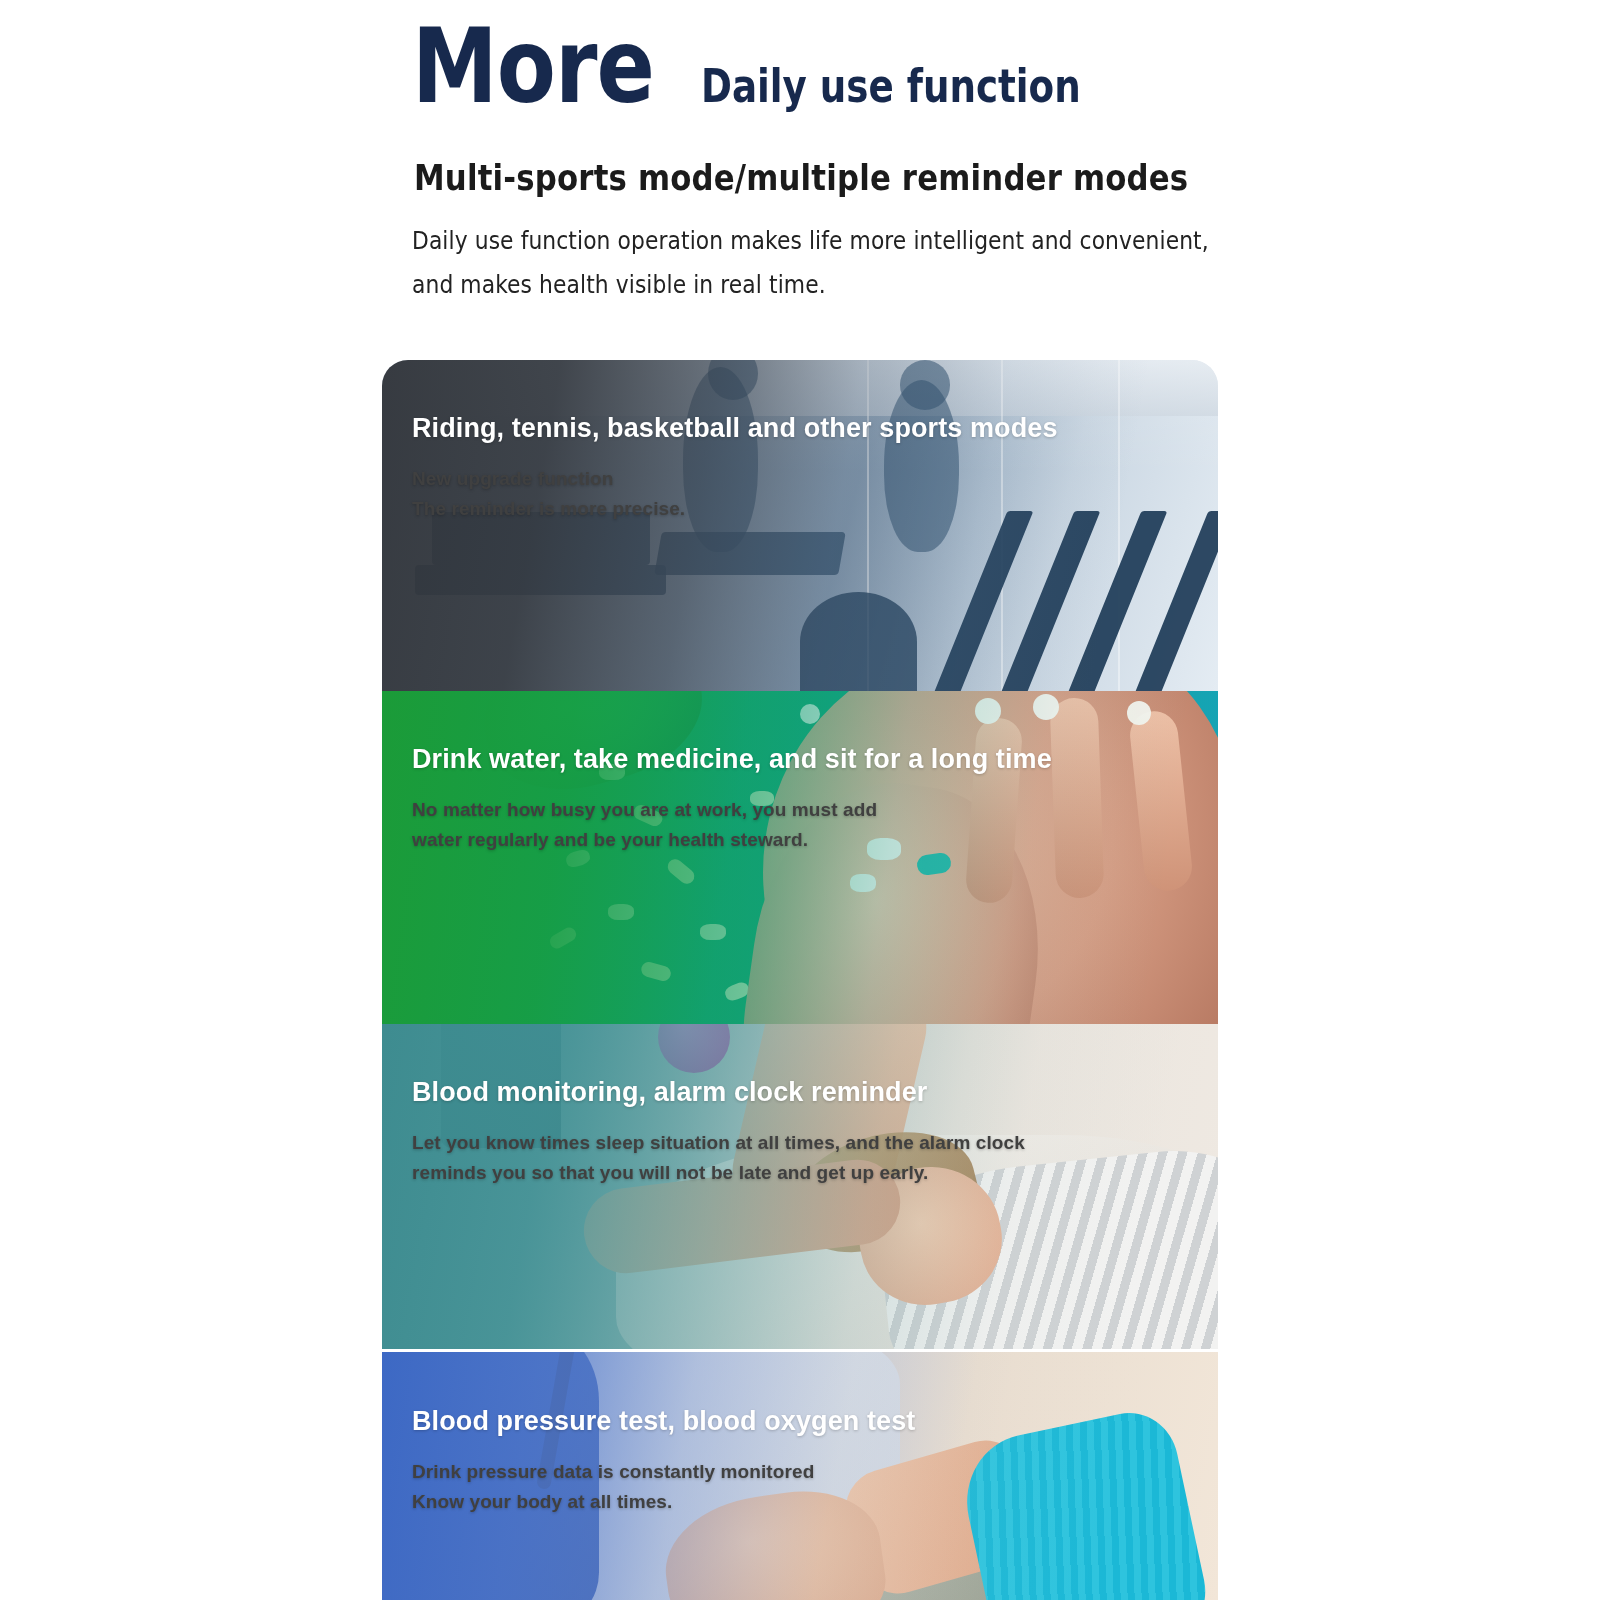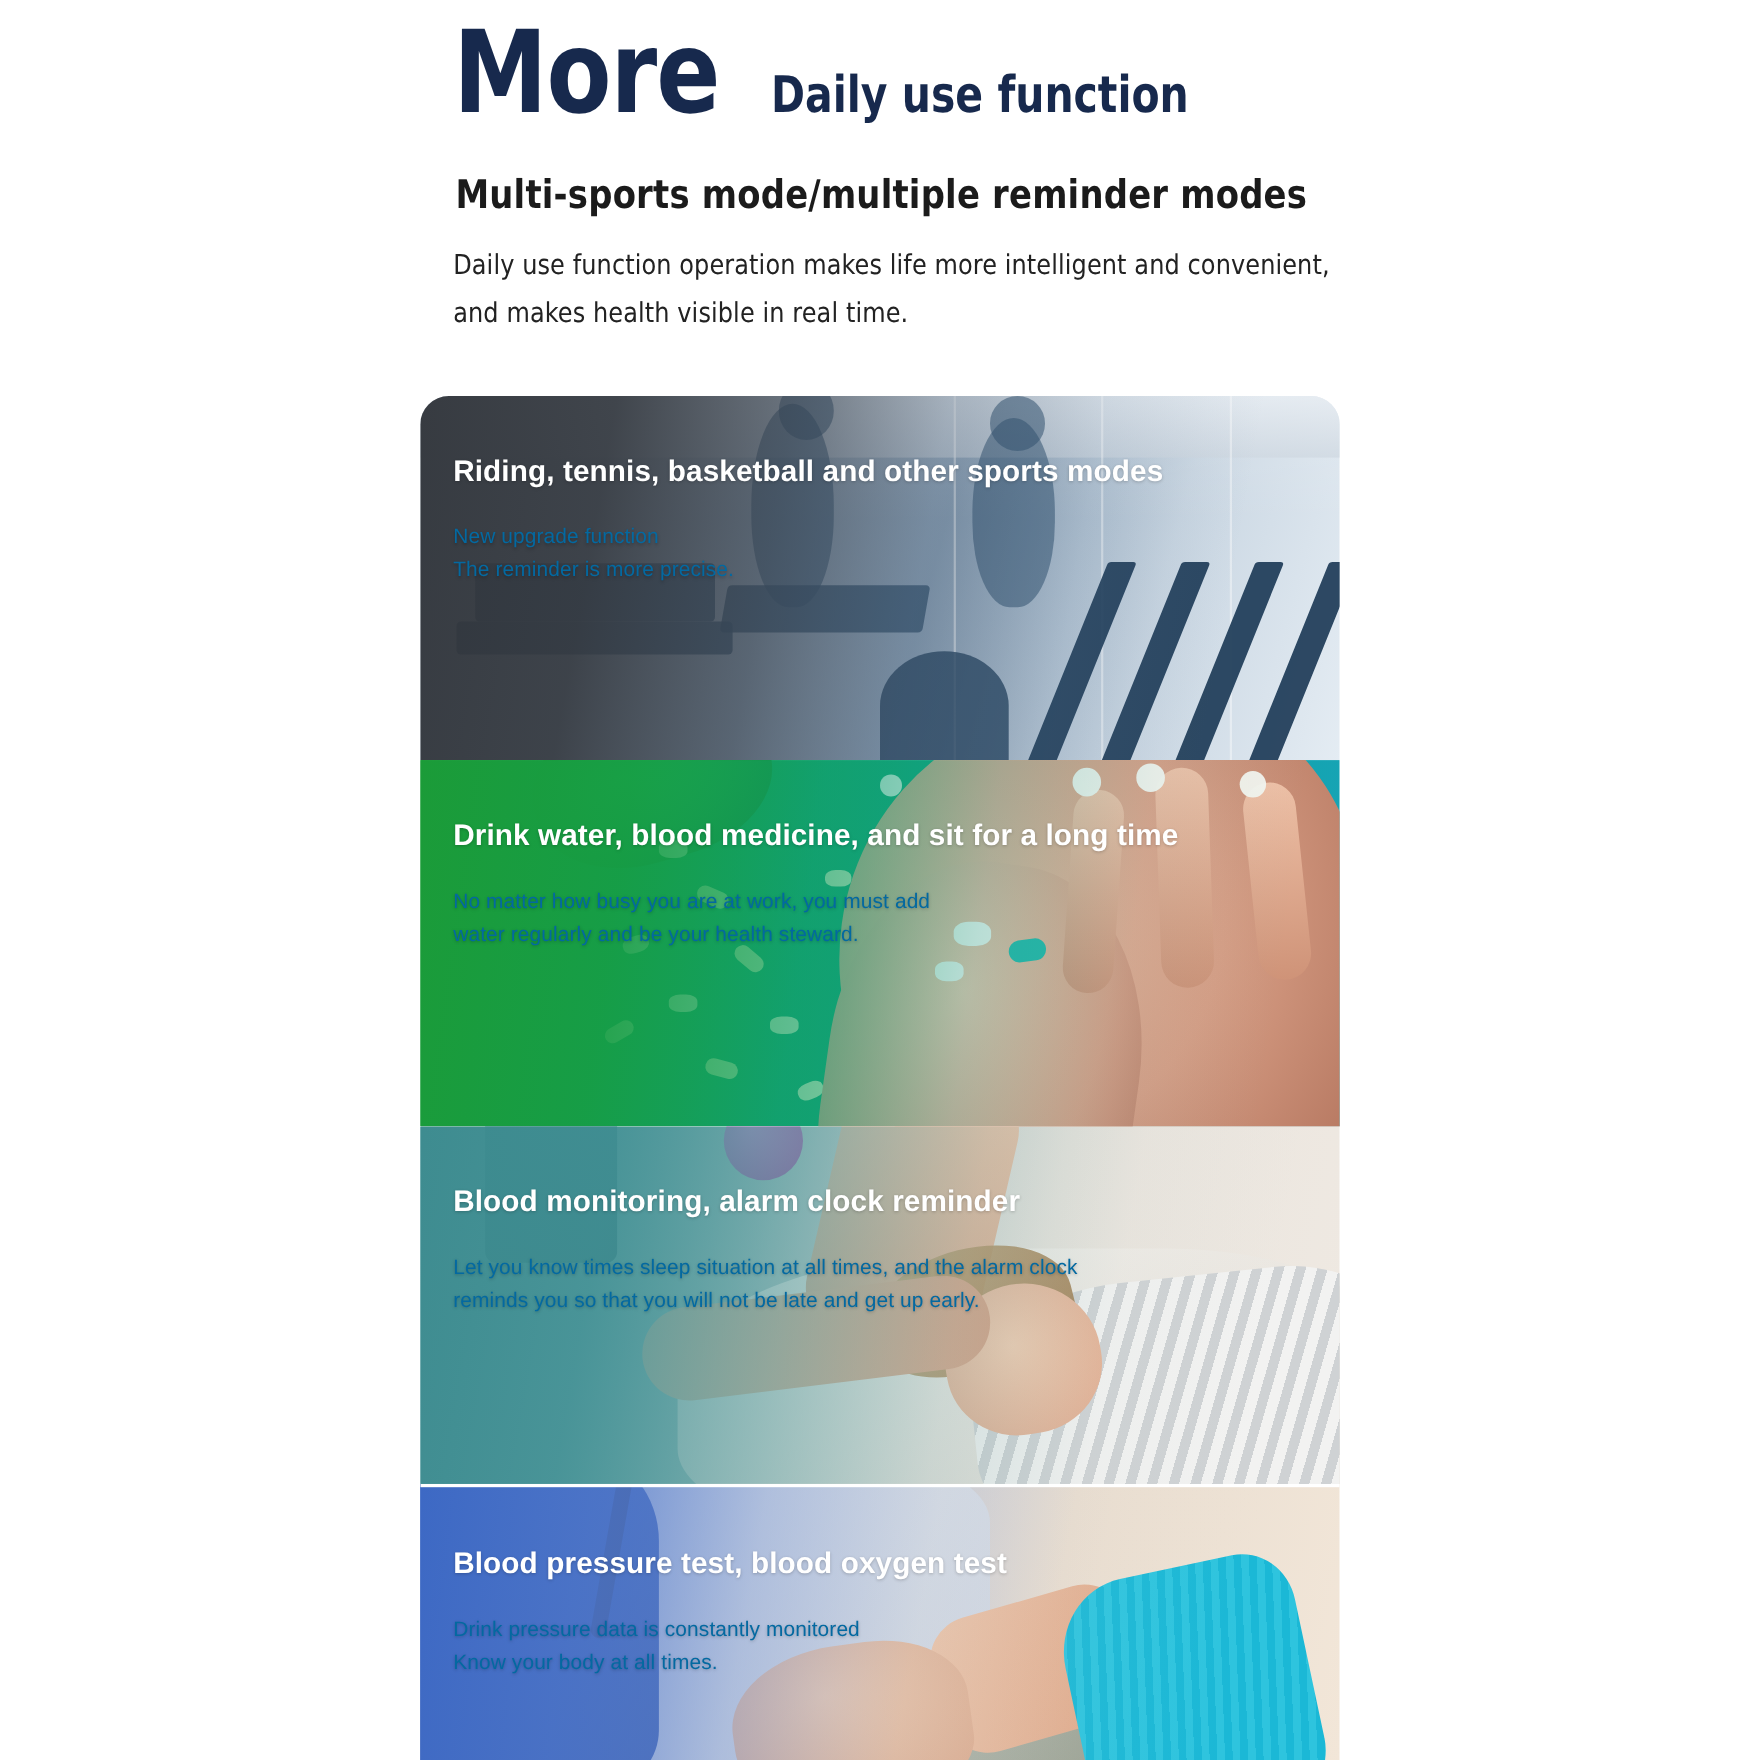--- a/index.html
+++ b/index.html
@@ -60,21 +60,21 @@
   .card .tint{ position:absolute; inset:0; }
   .card .copy{ position:absolute; left:30px; z-index:6; }
 
   .card-title{
     color:#ffffff; font-size:27px; font-weight:700;
     letter-spacing:.1px; line-height:1.2;
     text-shadow:0 1px 3px rgba(0,0,0,.22);
     white-space:nowrap;
   }
   .card-body{
-    margin-top:30px; color:#0369a1; font-size:19px; font-weight:400;
+    margin-top:20px; color:#404040; font-size:19px; font-weight:700;
     line-height:30px; letter-spacing:.1px;
     text-shadow:0 1px 3px rgba(0,0,0,.25);
   }
   .card-body div{ white-space:nowrap; }
 
   
   #card1{ height:331px; }
   #card1 .art{
     background:
       linear-gradient(180deg, rgba(255,255,255,.20) 0%, rgba(255,255,255,0) 34%),
@@ -334,21 +334,21 @@
         <div class="finger" style="right:24%;top:8%;width:46px;height:185px;transform:rotate(4deg);"></div>
         <div class="pill w" style="right:26%;top:2%;width:26px;height:26px;"></div>
         <div class="pill w" style="right:19%;top:1%;width:26px;height:26px;"></div>
         <div class="pill w" style="right:8%;top:3%;width:24px;height:24px;"></div>
         <div class="pill w" style="left:58%;top:44%;width:34px;height:22px;border-radius:40%;"></div>
         <div class="pill t" style="left:64%;top:49%;width:34px;height:20px;transform:rotate(-8deg);"></div>
         <div class="pill w" style="left:56%;top:55%;width:26px;height:18px;border-radius:40%;"></div>
       </div>
       <div class="tint"></div>
       <div class="copy">
-        <div class="card-title">Drink water, blood medicine, and sit for a long time</div>
+        <div class="card-title">Drink water, take medicine, and sit for a long time</div>
         <div class="card-body">
           <div>No matter how busy you are at work, you must add</div>
           <div>water regularly and be your health steward.</div>
         </div>
       </div>
     </div>
 
     <div class="card" id="card3">
       <div class="art">
         <div class="lamp"></div>

